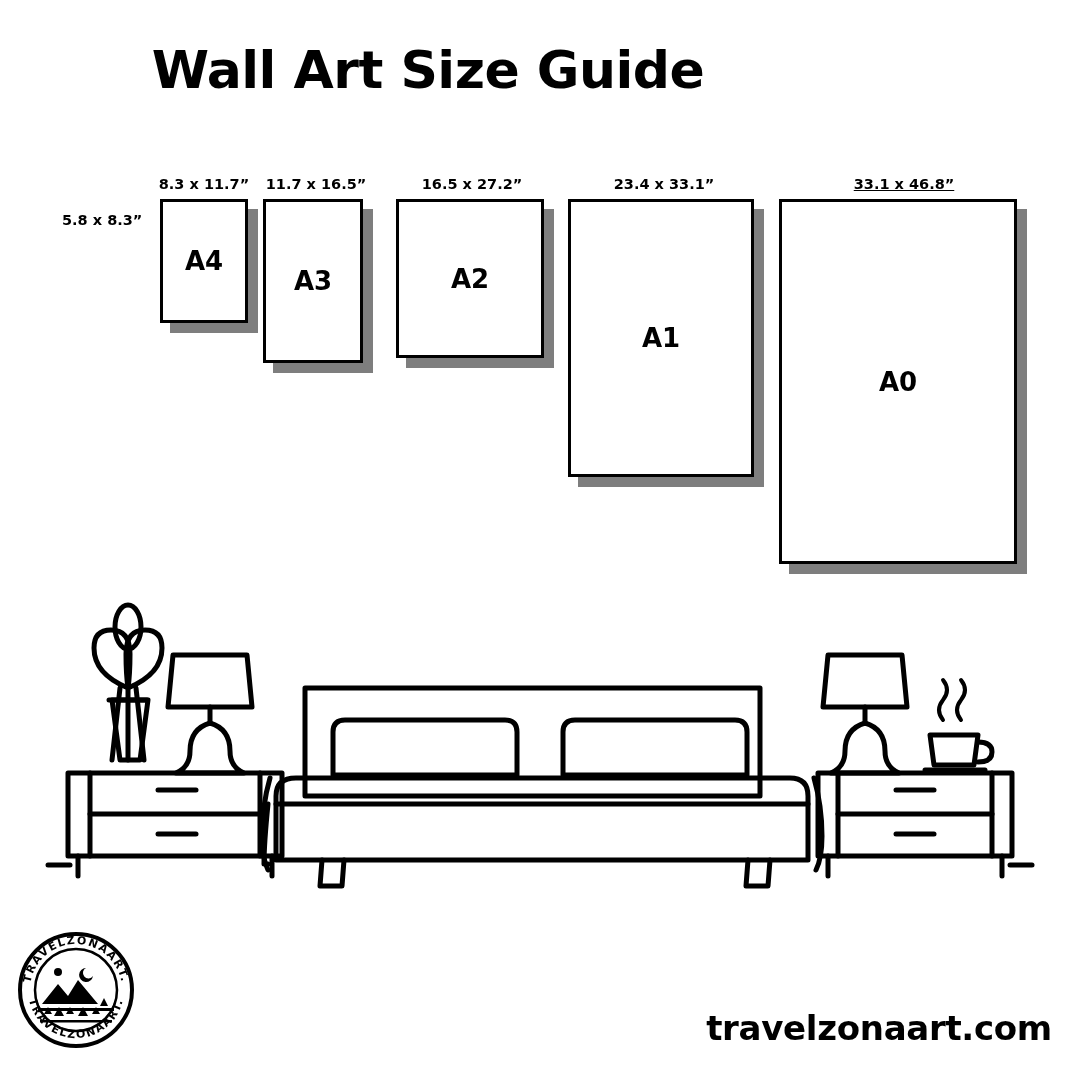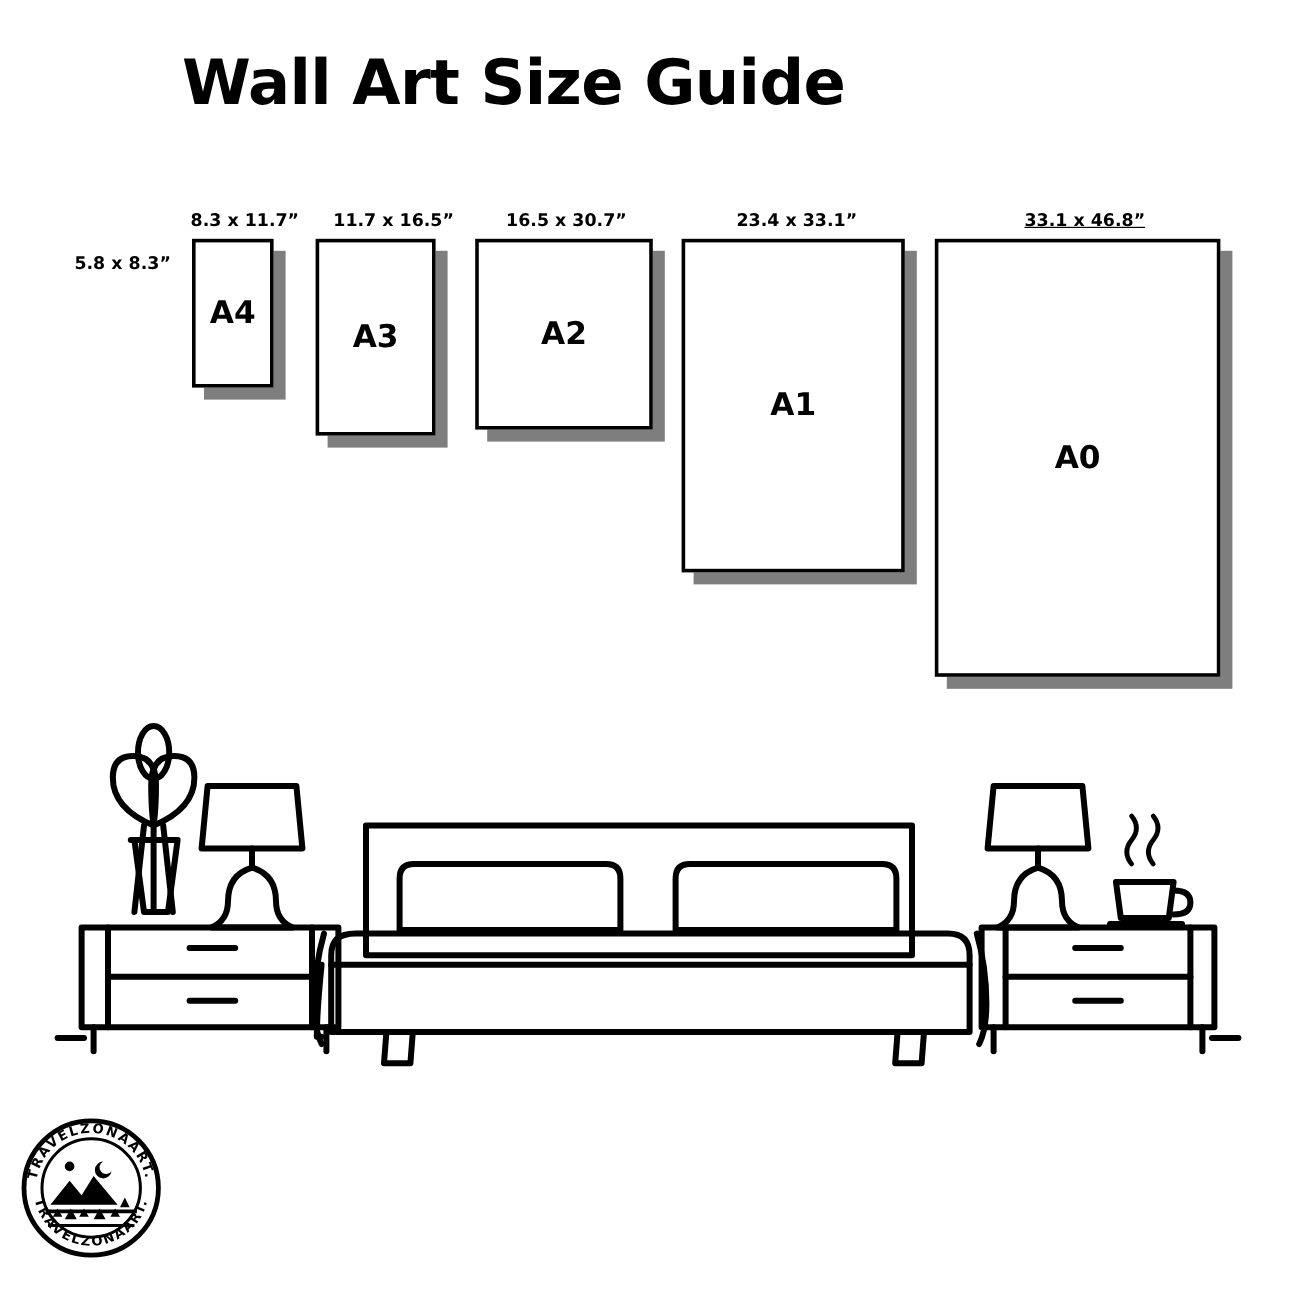--- a/index.html
+++ b/index.html
@@ -101,36 +101,36 @@
 </head>
 <body>
 
 <div id="stage">
 
   <div class="title">Wall Art Size Guide</div>
 
   <div class="frame-dims" style="left:62px; top:176px; width:80px;margin-top:36px;">5.8 x 8.3”</div>
 
   <div class="frame-dims" style="left:156px; top:176px; width:96px;">8.3 x 11.7”</div>
-  <div class="frame-group" style="left:160px; top:199px; width:68px; height:124px;">
+  <div class="frame-group" style="left:160px; top:199px; width:88px; height:124px;">
     <div class="frame-shadow"></div>
     <div class="frame-box">
       <span class="frame-label">A4</span>
     </div>
   </div>
 
-  <div class="frame-dims" style="left:272px; top:176px; width:112px;">11.7 x 16.5”</div>
+  <div class="frame-dims" style="left:260px; top:176px; width:112px;">11.7 x 16.5”</div>
   <div class="frame-group" style="left:263px; top:199px; width:100px; height:164px;">
     <div class="frame-shadow"></div>
     <div class="frame-box">
       <span class="frame-label">A3</span>
     </div>
   </div>
 
-  <div class="frame-dims" style="left:412px; top:176px; width:120px;">16.5 x 30.7”</div>
+  <div class="frame-dims" style="left:412px; top:176px; width:120px;">16.5 x 27.2”</div>
   <div class="frame-group" style="left:396px; top:199px; width:148px; height:159px;">
     <div class="frame-shadow"></div>
     <div class="frame-box">
       <span class="frame-label">A2</span>
     </div>
   </div>
 
   <div class="frame-dims" style="left:600px; top:176px; width:128px;">23.4 x 33.1”</div>
   <div class="frame-group" style="left:568px; top:199px; width:186px; height:278px;text-align:center;">
     <div class="frame-shadow"></div>
@@ -238,14 +238,15 @@
       <circle cx="44" cy="44" r="4"></circle>
       <path d="M72 40 a7 7 0 1 0 7 8 a5.5 5.5 0 1 1 -7 -8 z"></path>
       <path d="M28 76 L44 56 L54 68 L64 52 L84 76 Z"></path>
       <path d="M86 78 l4 -8 l4 8 z"></path>
       <path d="M24 80 h76 v3 h-76 z"></path>
       <path d="M30 86 l4 -7 l4 7 z M40 88 l5 -9 l5 9 z M52 86 l4 -7 l4 7 z M64 88 l5 -9 l5 9 z M78 86 l4 -7 l4 7 z"></path>
       <path d="M26 92 h72 v2.5 h-72 z"></path>
     </g>
   </svg>
 
+  <div class="site-url">travelzonaart.com</div>
 
 </div>
 
 </body></html>

